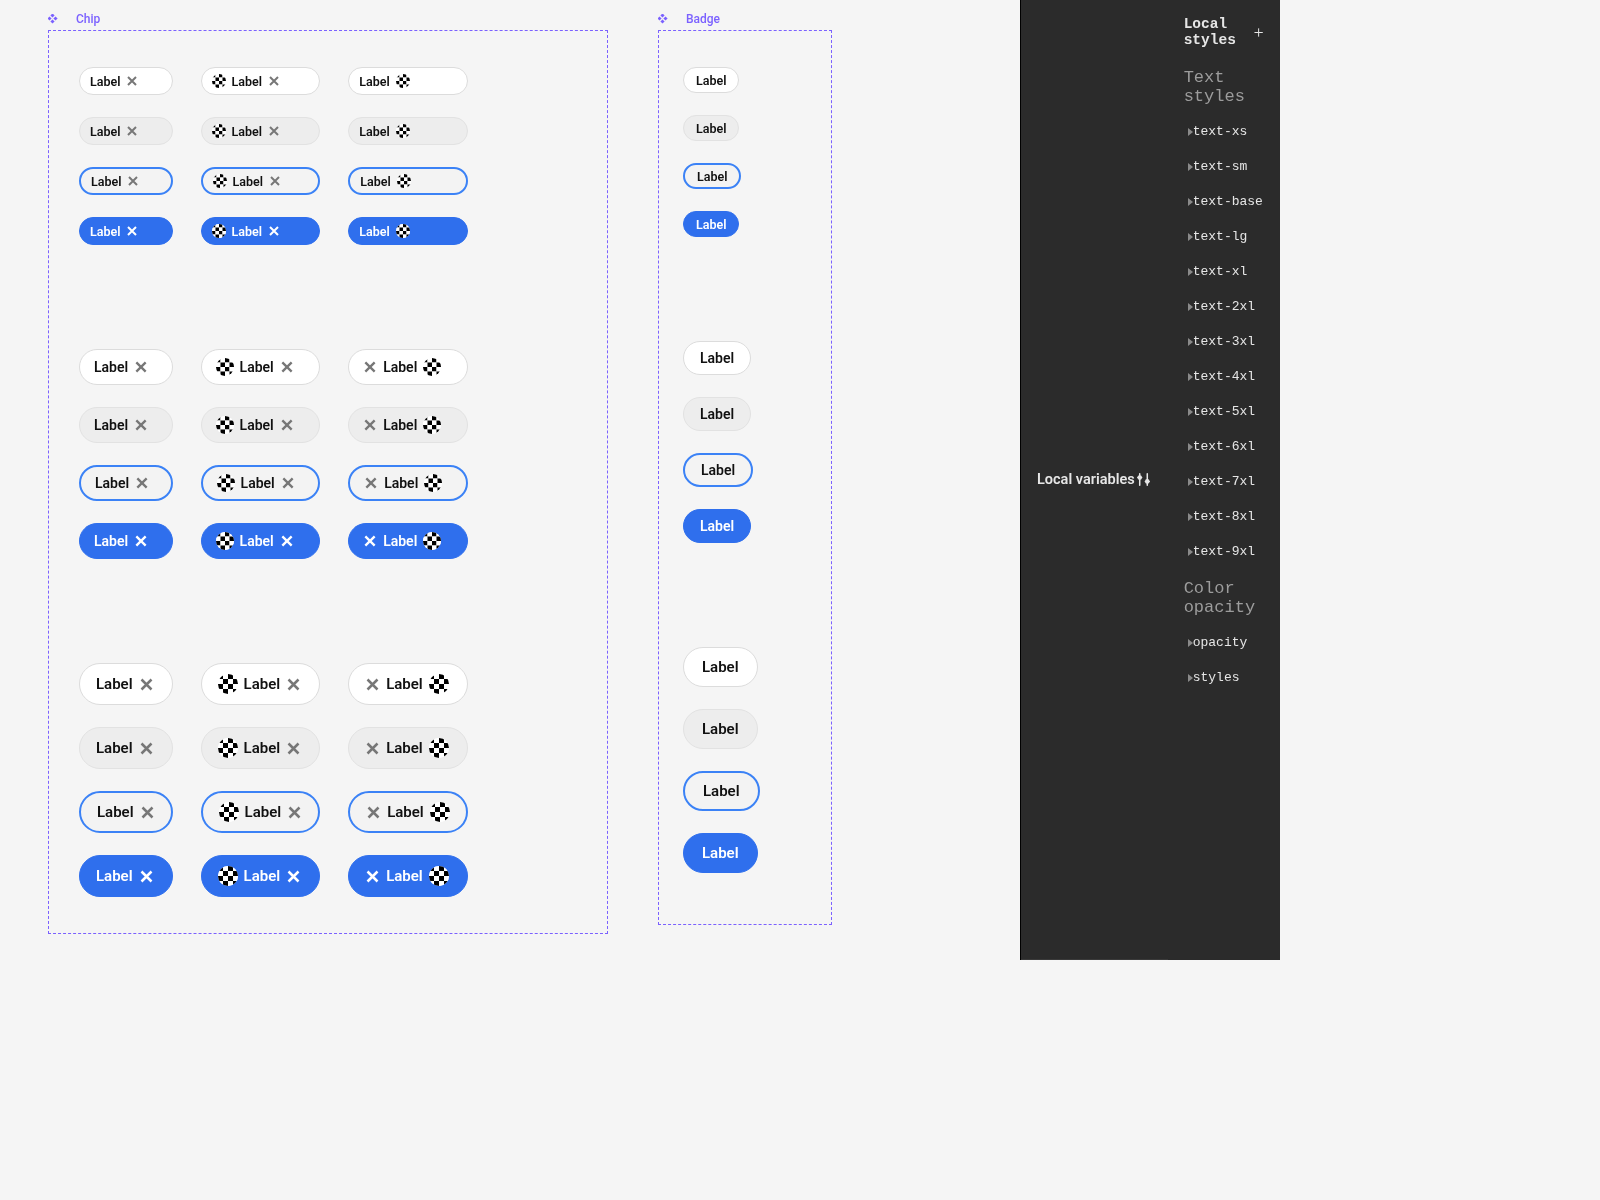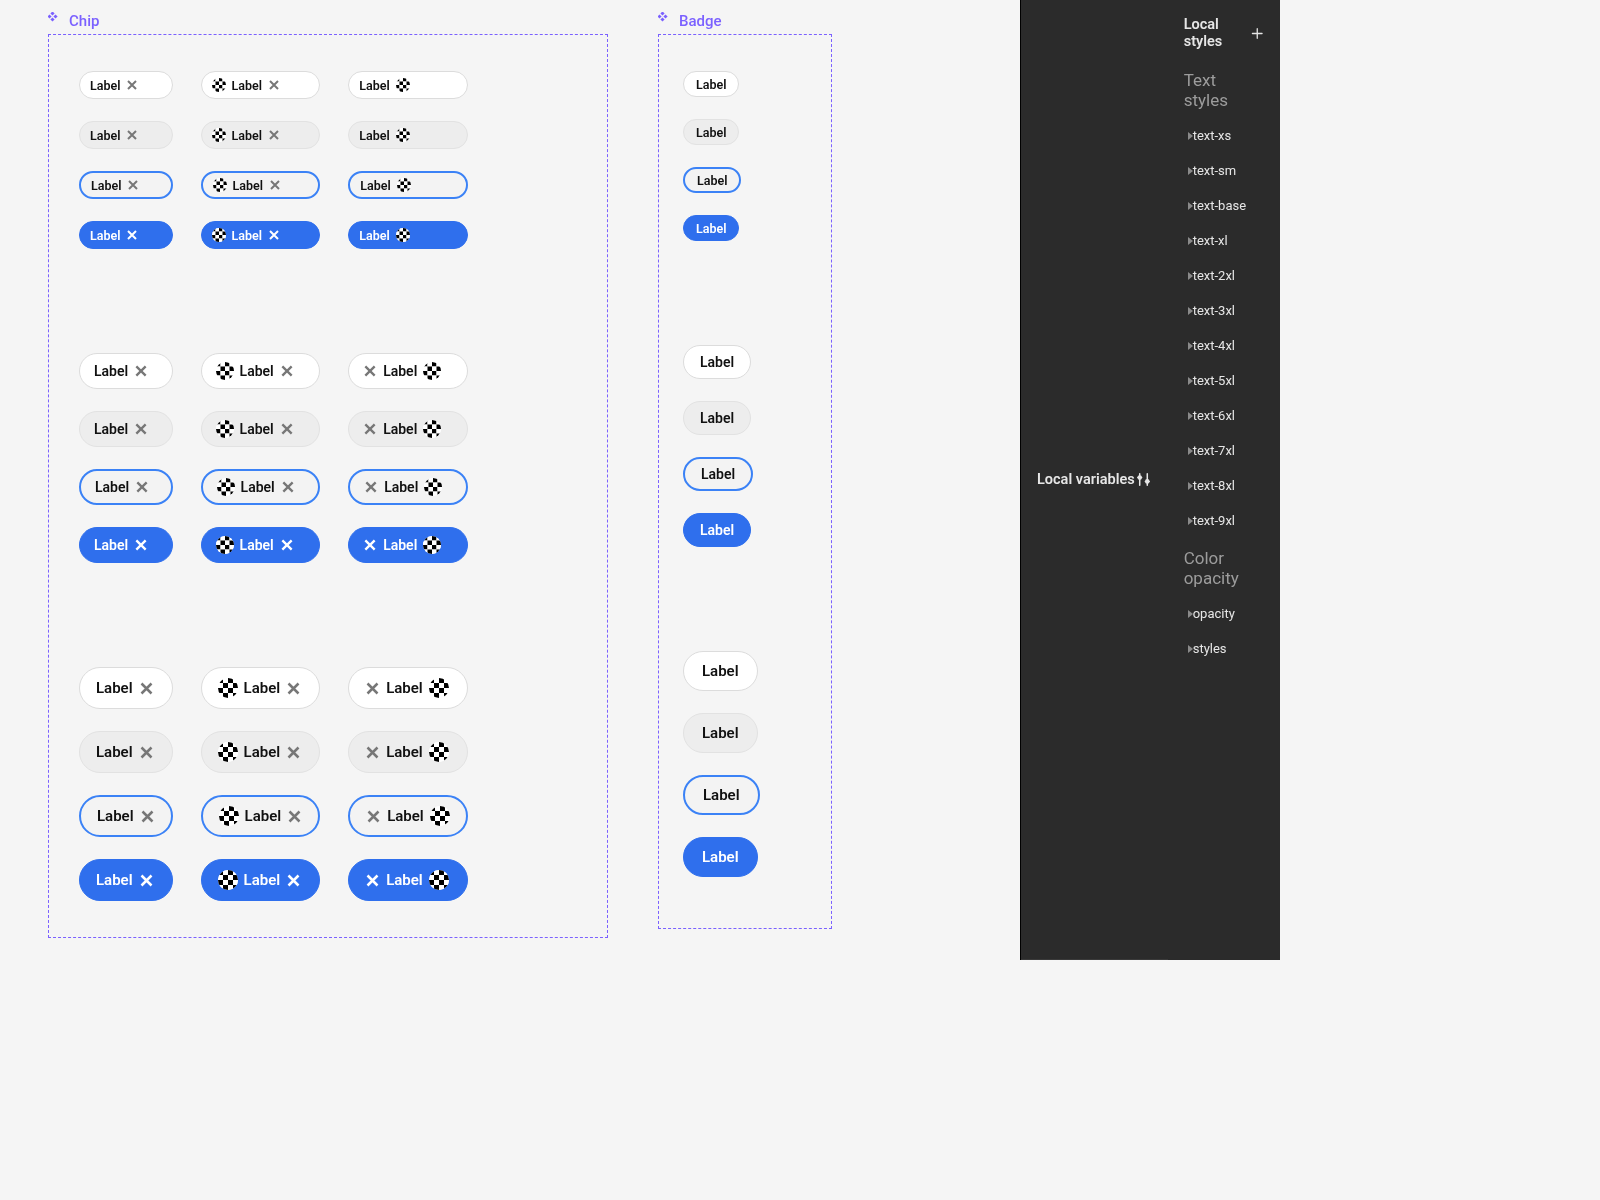--- a/index.html
+++ b/index.html
@@ -14,22 +14,22 @@
   .canvas {
     flex: 1;
     padding: 12px 40px 20px 48px;
     overflow: auto;
     position: relative;
     display: flex;
     gap: 50px;
   }
   .frame-wrapper { position: relative; }
   .frame-label {
-    display: flex; align-items: flex-start; gap: 9px;
-    color: #7b61ff; font-size: 15px; font-weight: 500;
+    display: flex; align-items: flex-end; gap: 16px;
+    color: #7b61ff; font-size: 12px; font-weight: 500;
     margin-bottom: 4px;
   }
   .frame-label .diamond {
     width: 12px; height: 12px; display:inline-flex; align-items:center; justify-content:center;
   }
   .frame-label .diamond svg { display:block; }
   .frame {
     border: 1.5px dashed #7b61ff;
     background: transparent;
     padding: 36px 30px;
@@ -104,21 +104,21 @@
   .style-list { display:flex; flex-direction:column; }
   .style-item {
     display:flex; align-items:center; 
     padding: 10px 16px 10px 20px; color:#e6e6e6; cursor:default;
   }
   .tri {
     width:0;height:0;border-top:4px solid transparent;border-bottom:4px solid transparent;
     border-left:5px solid #8a8a8a;
   }
   .plus-icon, .sliders-icon { width:17px; height:17px; stroke:#e6e6e6; stroke-width:1.6; fill:none; }
-  .panel-scroll{ overflow:auto; flex:1; }
+  .panel-scroll{ overflow:auto; flex:1;font-family:Liberation Mono, monospace; }
 </style>
 </head>
 <body>
 
 <div class="canvas">
 
   <div class="frame-wrapper">
     <div class="frame-label">
       <span class="diamond">
         <svg viewBox="0 0 12 12" width="12" height="12">
@@ -877,20 +877,24 @@
       <div class="style-item">
           <span class="tri"></span>
           <span>text-sm</span>
         </div>
       <div class="style-item">
           <span class="tri"></span>
           <span>text-base</span>
         </div>
       <div class="style-item">
           <span class="tri"></span>
+          <span>text-lg</span>
+        </div>
+      <div class="style-item">
+          <span class="tri"></span>
           <span>text-xl</span>
         </div>
       <div class="style-item">
           <span class="tri"></span>
           <span>text-2xl</span>
         </div>
       <div class="style-item">
           <span class="tri"></span>
           <span>text-3xl</span>
         </div>

